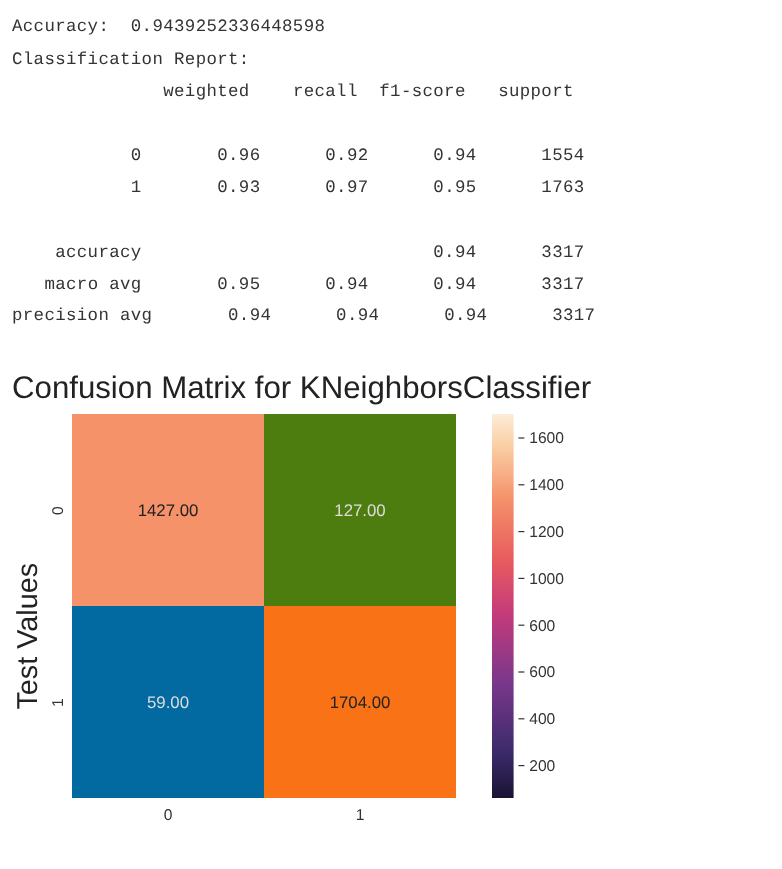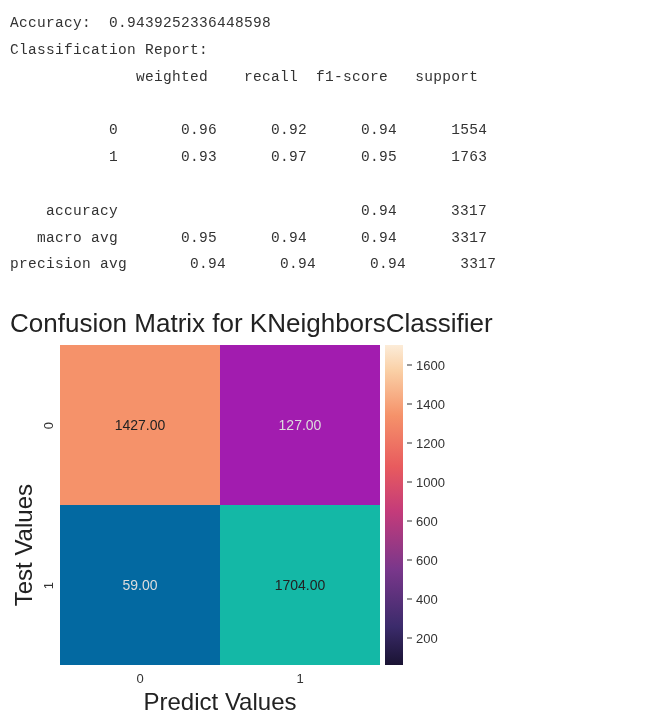--- a/index.html
+++ b/index.html
@@ -88,21 +88,21 @@
   .xaxis-label {
     font-size: 24px;
     font-weight: 500;
     color: #222;
     text-align: center;
     width: 320px;
     margin-top: 2px;
   }
   .colorbar-wrap {
     display: flex;
-    margin-left: 5px;
+    margin-left: 30px;
     height: 320px;
   }
   .colorbar {
     width: 18px;
     height: 320px;
     background: linear-gradient(to top,
       #1a1333 0%,
       #3b2b6b 12%,
       #7a378b 30%,
       #c43b7a 48%,
@@ -158,29 +158,28 @@
   <div class="chart-title">Confusion Matrix for KNeighborsClassifier</div>
   <div class="chart-body">
     <div class="yaxis-label">Test Values</div>
     <div class="yticks">
       <div class="ytick">0</div>
       <div class="ytick">1</div>
     </div>
     <div class="grid-col">
       <div class="heatmap">
         <div class="cell" style="background:#f5926a">1427.00</div>
-        <div class="cell dark" style="background:#a21caf">127.00</div>
+        <div class="cell dark" style="background:#4d7c0f">127.00</div>
         <div class="cell dark" style="background:#0369a1">59.00</div>
-        <div class="cell" style="background:#14b8a6">1704.00</div>
+        <div class="cell" style="background:#f97316">1704.00</div>
       </div>
       <div class="xticks">
         <div class="xtick">0</div>
         <div class="xtick">1</div>
       </div>
-      <div class="xaxis-label">Predict Values</div>
     </div>
     <div class="colorbar-wrap">
       <div class="colorbar"></div>
       <div class="cbar-ticks" id="cbar-ticks">
           <div class="cbar-tick" style="top: 20.231px;">1600</div>
           <div class="cbar-tick" style="top: 59.1368px;">1400</div>
           <div class="cbar-tick" style="top: 98.0426px;">1200</div>
           <div class="cbar-tick" style="top: 136.948px;">1000</div>
           <div class="cbar-tick" style="top: 175.854px;">600</div>
           <div class="cbar-tick" style="top: 214.76px;">600</div>

